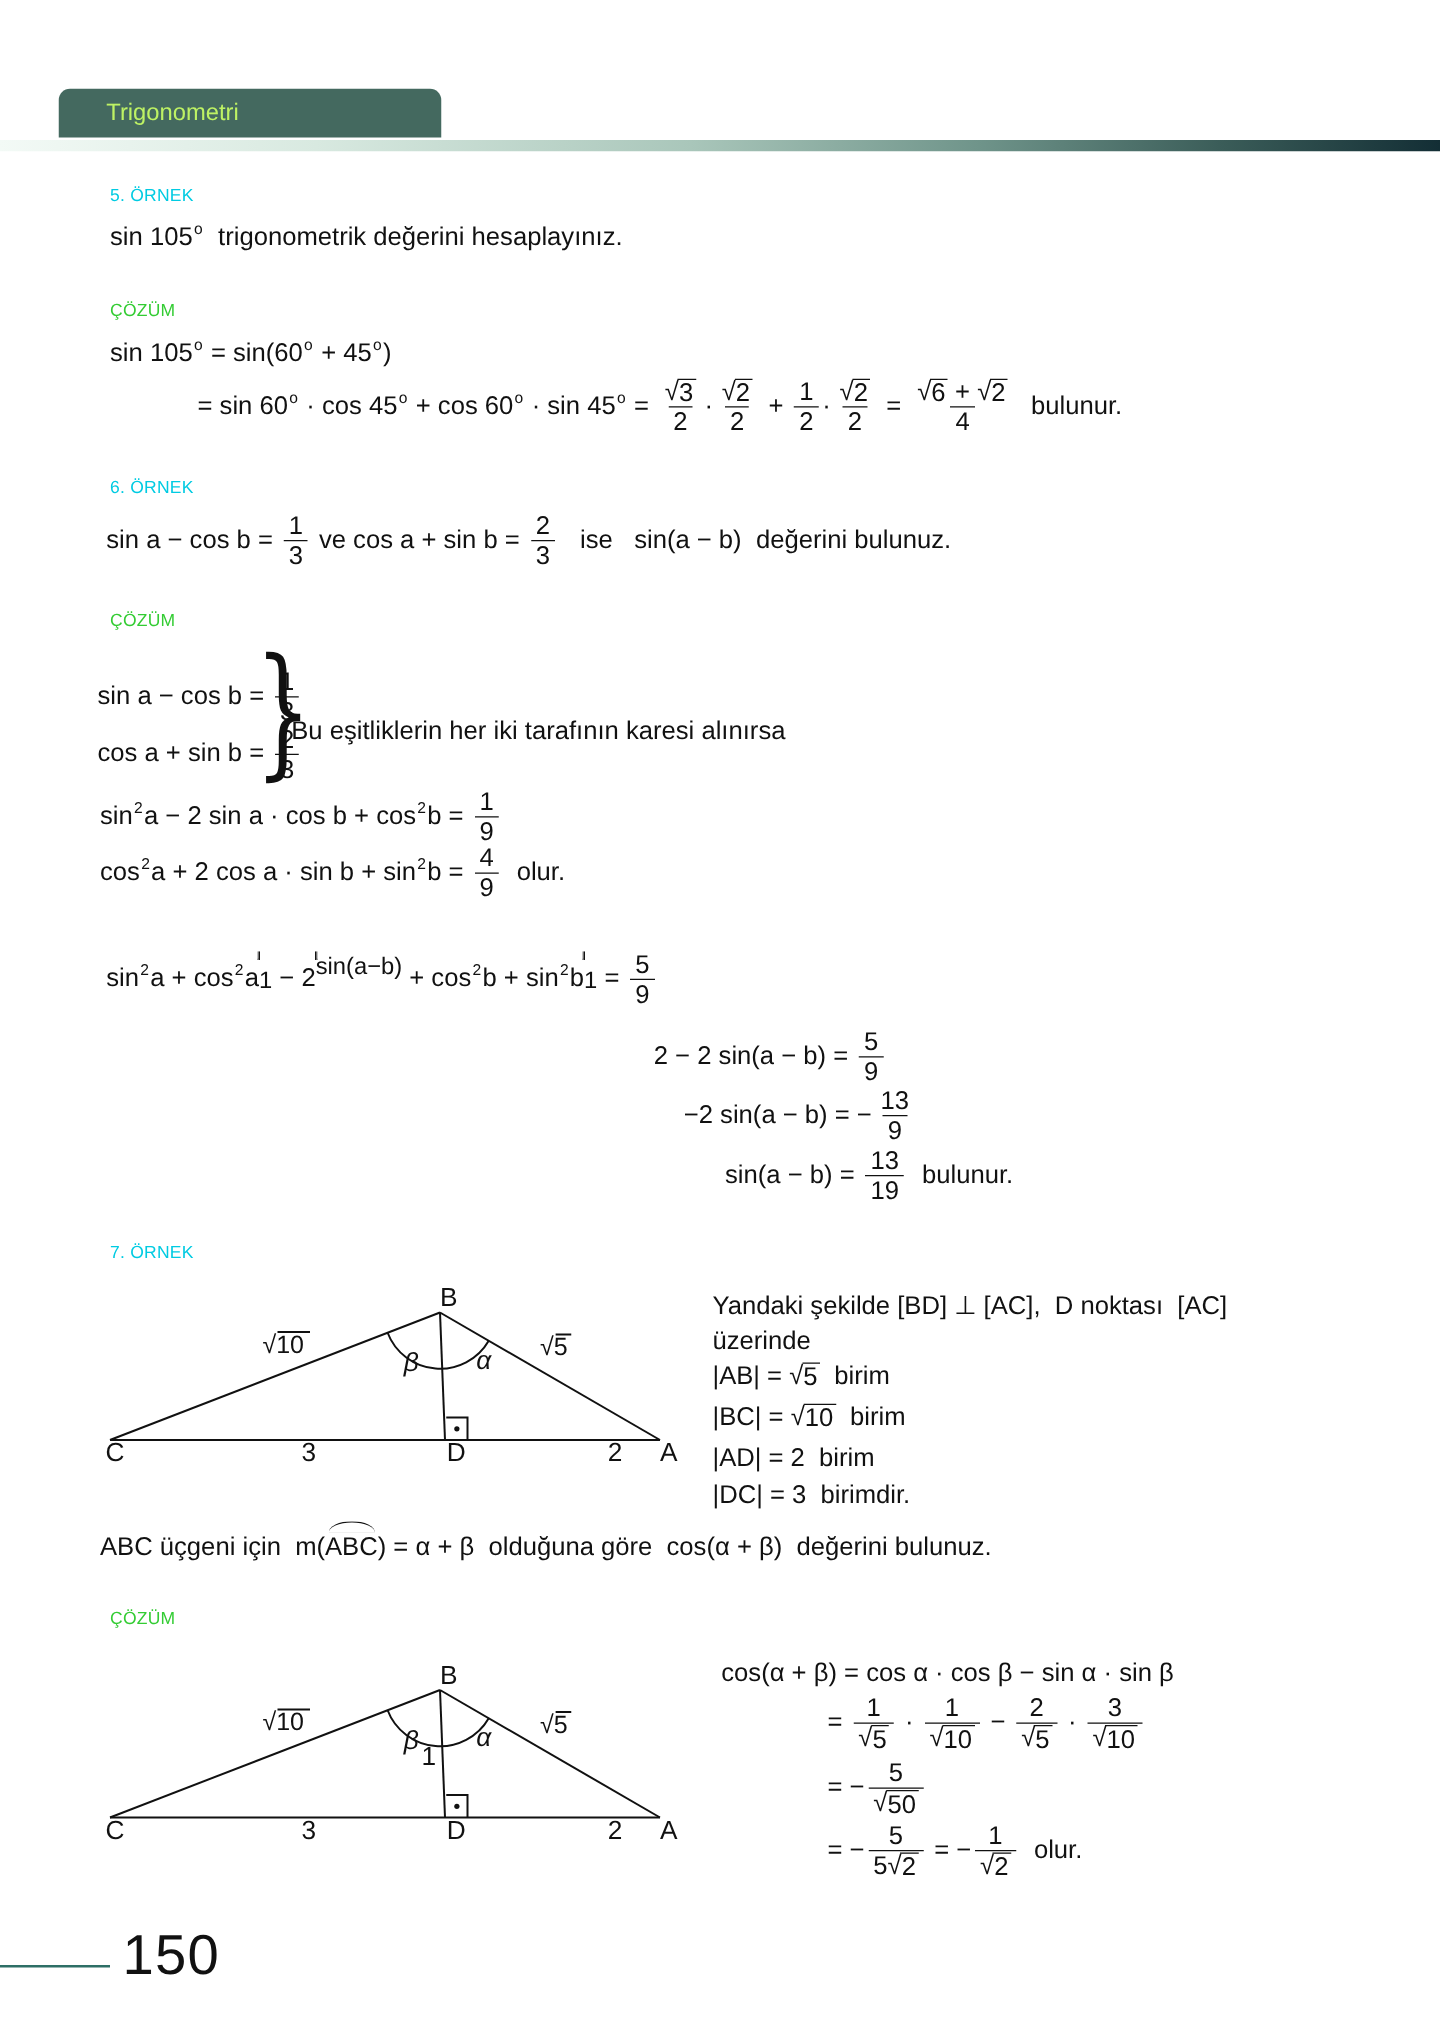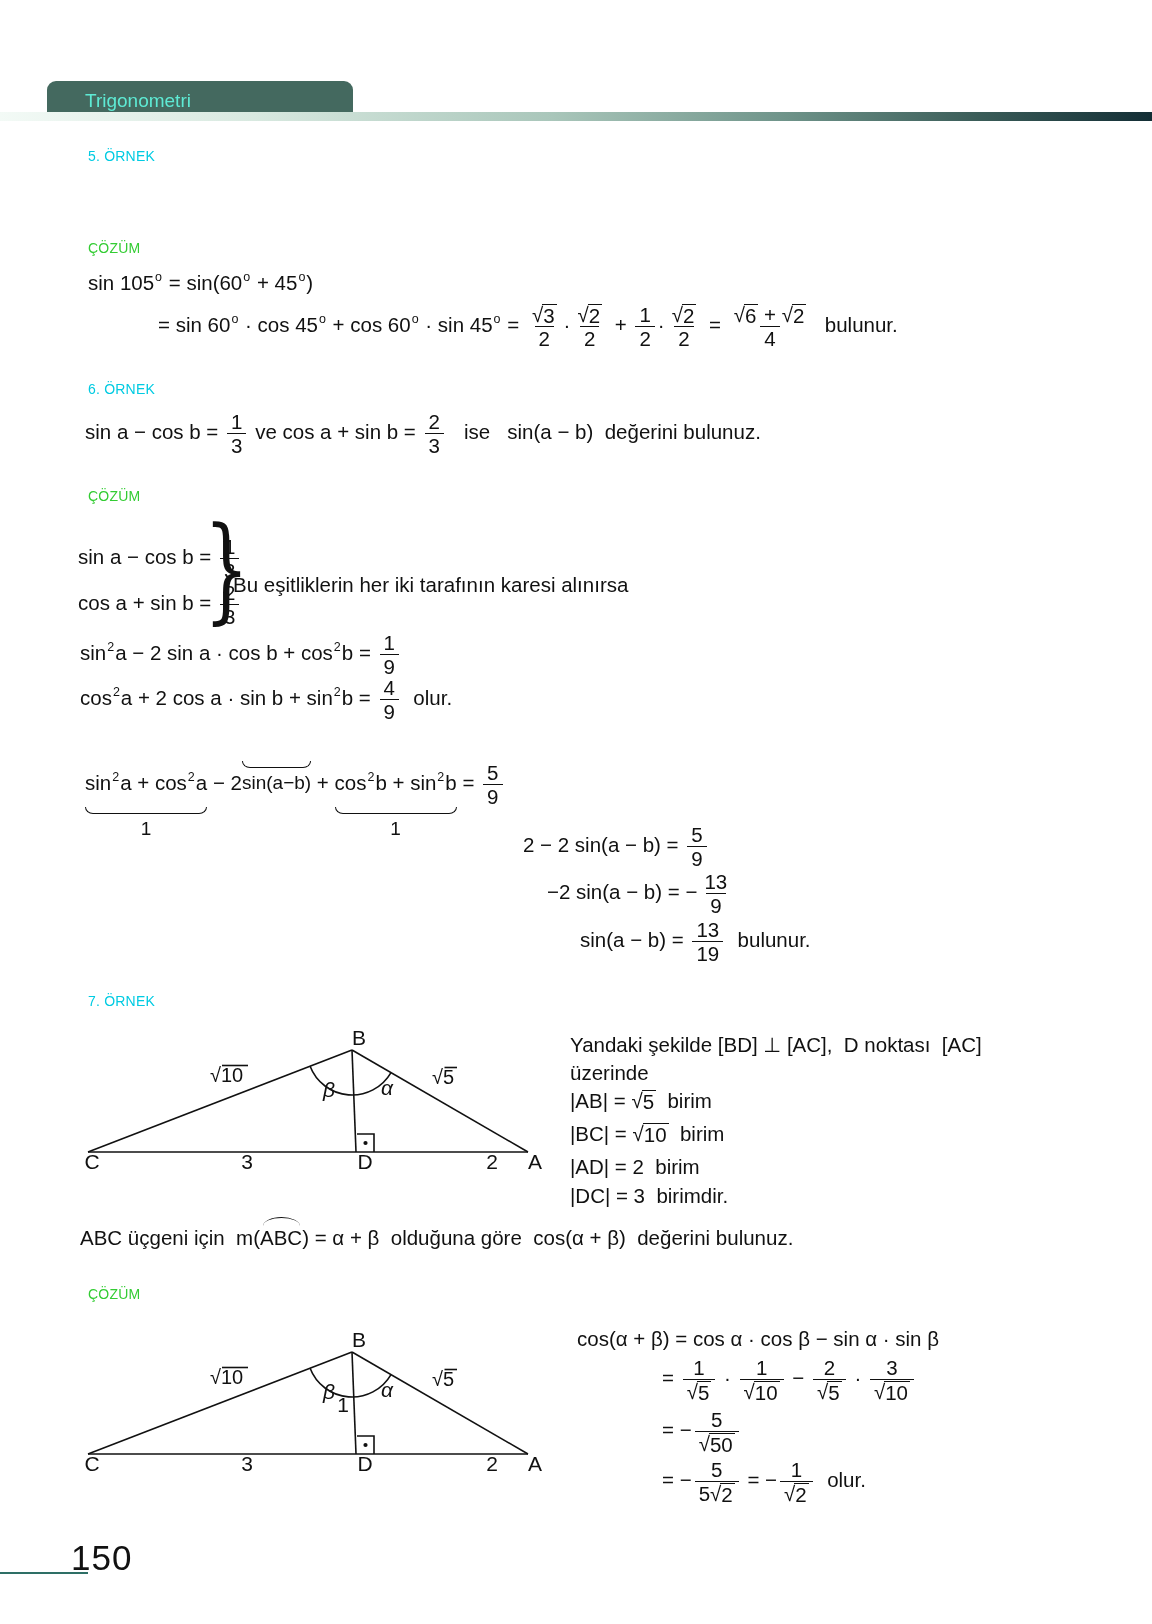--- a/index.html
+++ b/index.html
@@ -1,20 +1,20 @@
 <!DOCTYPE html>
 <html style="--cyan: #00cbe2; --green: #33cc33; --tab: #44695f; --rule: #2e6f66;"><head>
 <meta charset="utf-8">
 <style>
   html,body{margin:0;padding:0;background:#ffffff;}
   #page{position:relative;width:1152px;height:1624px;background:#ffffff;overflow:hidden;
         font-family:"Liberation Sans",sans-serif;color:#111;}
   
-  .tab{position:absolute;left:47px;top:81px;width:306px;height:39px;background:var(--tab,#44695f);
-       border-radius:9px 9px 0 0;color:#5eead4;font-size:19px;line-height:40px;padding-left:38px;box-sizing:border-box;}
+  .tab{position:absolute;left:47px;top:71px;width:306px;height:39px;background:var(--tab,#44695f);
+       border-radius:9px 9px 0 0;color:#bef264;font-size:19px;line-height:40px;padding-left:38px;box-sizing:border-box;}
   .gbar{position:absolute;left:0;top:112px;width:1152px;height:9px;
         background:linear-gradient(90deg,#f3faf6 0%,#d8e9e0 22%,#a9c6ba 48%,#6f948a 68%,#3a5c58 85%,#132e35 100%);}
   
   .h{position:absolute;font-size:14px;font-weight:normal;letter-spacing:.2px;}
   .cyan{color:var(--cyan,#00cbe2);}
   .green{color:var(--green,#33cc33);}
   
   .mline{position:absolute;white-space:pre;font-size:20.5px;line-height:26px;}
   .mtext{white-space:pre;}
   sup{font-size:12.5px;line-height:0;position:relative;top:-1px;padding:0 1px;}
@@ -27,49 +27,50 @@
   .sqrt .rad{border-top:1.6px solid #111;padding:0 2px 0 1px;margin-left:-1px;line-height:21px;white-space:pre;}
   .hat{position:relative;display:inline-block;}
   .hat .arc{position:absolute;left:6%;right:6%;top:-5px;height:8px;border-top:1.8px solid #111;
             border-radius:50% 50% 0 0 / 100% 100% 0 0;}
   
   .sysbrace{position:absolute;left:204px;top:516px;font-size:114px;line-height:106px;
             font-family:"DejaVu Serif",serif;transform:scaleX(.62);transform-origin:left center;}
   .note{position:absolute;font-size:20.5px;line-height:26px;white-space:pre;}
   
   .ubrow{position:absolute;display:flex;align-items:flex-start;}
-  .ubitem{display:flex;flex-direction:column;align-items:center;}
+  .ubitem{display:flex;flex-direction:row;align-items:center;}
   .ubline{line-height:46px;white-space:pre;font-size:20.5px;}
   .ubbrace{align-self:stretch;height:8px;position:relative;margin-top:1px;}
   .ubbrace::before{content:"";position:absolute;left:0;width:50%;top:0;height:7px;box-sizing:border-box;
                    border-bottom:1.6px solid #111;border-left:1.6px solid #111;border-bottom-left-radius:8px 7px;}
   .ubbrace::after{content:"";position:absolute;right:0;width:50%;top:0;height:7px;box-sizing:border-box;
                   border-bottom:1.6px solid #111;border-right:1.6px solid #111;border-bottom-right-radius:8px 7px;}
   .ublabel{font-size:19px;margin-top:3px;white-space:pre;}
   
   .fig{position:absolute;}
   .fig line,.fig path{stroke:#111;stroke-width:1.6;fill:none;}
   .fig text{fill:#111;font-family:"Liberation Sans",sans-serif;font-size:21px;}
   .fig .it{font-style:italic;font-size:21px;}
   .fig .rt{font-size:20px;}
   
-  .pagenum{position:absolute;left:71px;top:1538px;font-size:35px;letter-spacing:1px;}
+  .pagenum{position:absolute;left:98px;top:1538px;font-size:45px;letter-spacing:1px;}
   .footline{position:absolute;left:0;top:1572px;width:88px;height:2px;background:var(--rule,#2e6f66);}
 </style>
 </head>
 <body>
 
 <div id="page">
 
   <div class="tab">
     <span>Trigonometri</span>
   </div>
   <div class="gbar"></div>
 
   <div class="h cyan" style="left:88px;top:148px">5. ÖRNEK</div>
+  <div class="mline" style="left:88px;top:176px;line-height:28px"><span class="mtext">sin 105</span><sup>o</sup><span class="mtext">  trigonometrik değerini hesaplayınız.</span></div>
   <div class="h green" style="left:88px;top:240px">ÇÖZÜM</div>
   <div class="mline" style="left:88px;top:268px;line-height:30px"><span class="mtext">sin 105</span><sup>o</sup><span class="mtext"> = sin(60</span><sup>o</sup><span class="mtext"> + 45</span><sup>o</sup><span class="mtext">)</span></div>
   <div class="mline" style="left:158px;top:296px;line-height:58px"><span class="mtext">= sin 60</span><sup>o</sup><span class="mtext"> · cos 45</span><sup>o</sup><span class="mtext"> + cos 60</span><sup>o</sup><span class="mtext"> · sin 45</span><sup>o</sup><span class="mtext"> = </span><span class="frac"><span class="num"><span class="sqrt"><span class="rsym">√</span><span class="rad"><span class="mtext">3</span></span></span></span><span class="den"><span class="mtext">2</span></span></span><span class="mtext">·</span><span class="frac"><span class="num"><span class="sqrt"><span class="rsym">√</span><span class="rad"><span class="mtext">2</span></span></span></span><span class="den"><span class="mtext">2</span></span></span><span class="mtext"> + </span><span class="frac"><span class="num"><span class="mtext">1</span></span><span class="den"><span class="mtext">2</span></span></span><span class="mtext">·</span><span class="frac"><span class="num"><span class="sqrt"><span class="rsym">√</span><span class="rad"><span class="mtext">2</span></span></span></span><span class="den"><span class="mtext">2</span></span></span><span class="mtext"> = </span><span class="frac"><span class="num"><span class="sqrt"><span class="rsym">√</span><span class="rad"><span class="mtext">6</span></span></span><span class="mtext"> + </span><span class="sqrt"><span class="rsym">√</span><span class="rad"><span class="mtext">2</span></span></span></span><span class="den"><span class="mtext">4</span></span></span><span class="mtext">  bulunur.</span></div>
 
   <div class="h cyan" style="left:88px;top:381px">6. ÖRNEK</div>
   <div class="mline" style="left:85px;top:406px;line-height:52px"><span class="mtext">sin a − cos b = </span><span class="frac"><span class="num"><span class="mtext">1</span></span><span class="den"><span class="mtext">3</span></span></span><span class="mtext"> ve cos a + sin b = </span><span class="frac"><span class="num"><span class="mtext">2</span></span><span class="den"><span class="mtext">3</span></span></span><span class="mtext">   ise   sin(a − b)  değerini bulunuz.</span></div>
   <div class="h green" style="left:88px;top:488px">ÇÖZÜM</div>
   <div class="mline" style="left:78px;top:531px;line-height:52px"><span class="mtext">sin a − cos b = </span><span class="frac"><span class="num"><span class="mtext">1</span></span><span class="den"><span class="mtext">3</span></span></span></div>
   <div class="mline" style="left:78px;top:577px;line-height:52px"><span class="mtext">cos a + sin b = </span><span class="frac"><span class="num"><span class="mtext">2</span></span><span class="den"><span class="mtext">3</span></span></span></div>
   <div class="sysbrace">}</div>

